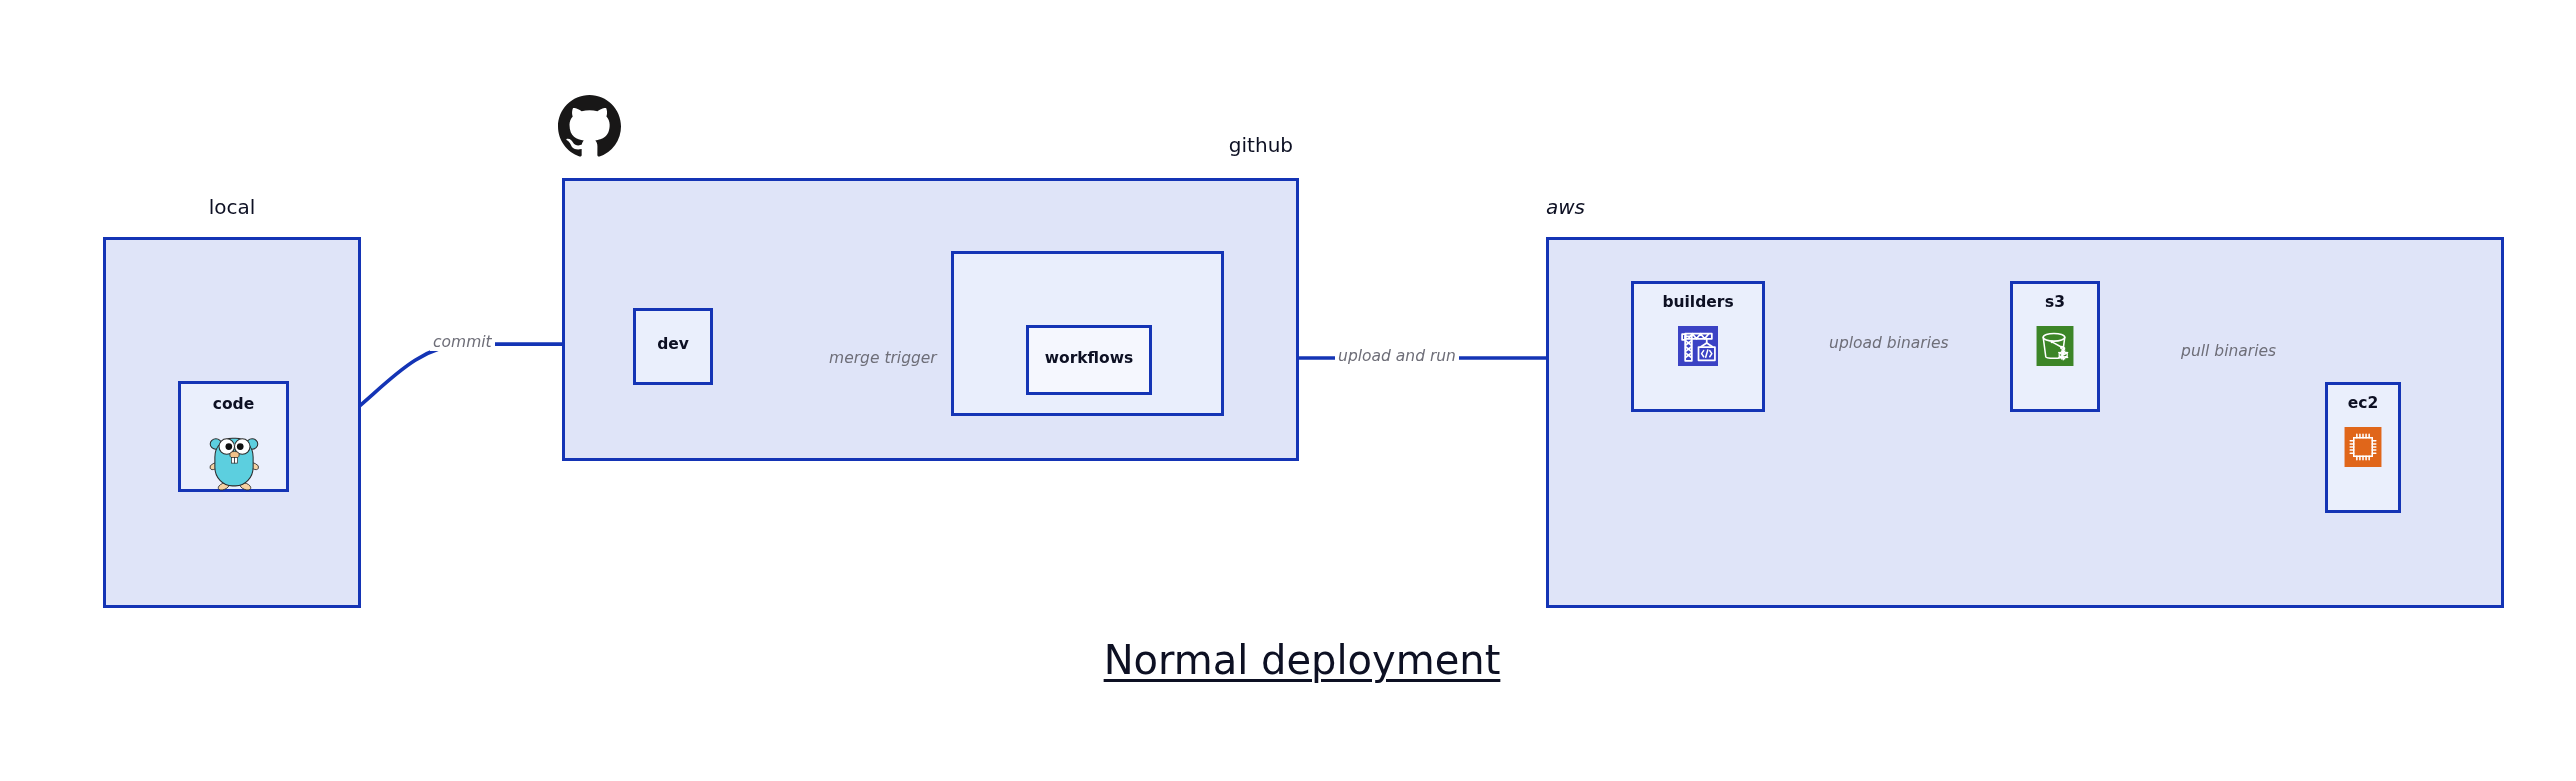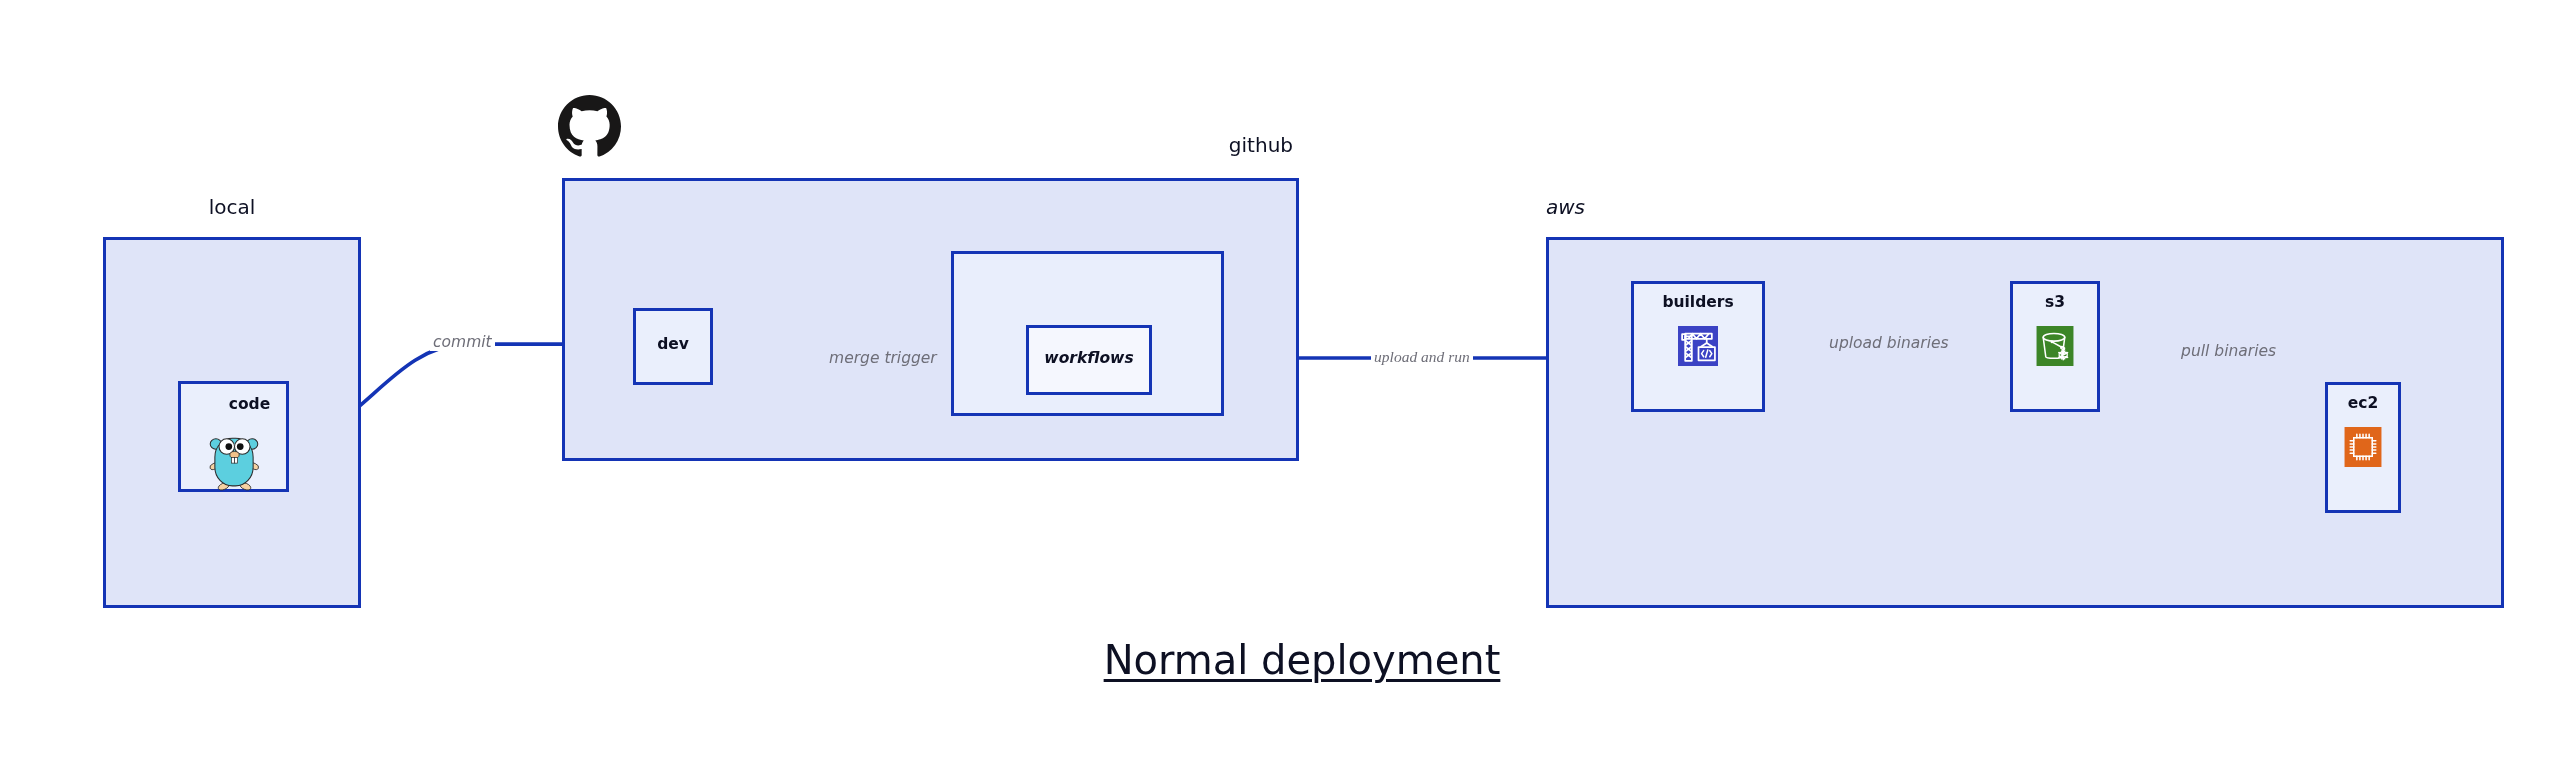--- a/index.html
+++ b/index.html
@@ -111,21 +111,21 @@
     <path d="M 3404,670 L 3898,670" fill="none" stroke="#1434b5" stroke-width="7" marker-end="url(#arrowhead)"></path>
 
     <path d="M 4073,664 C 4230,672 4300,700 4380,770 L 4512,858" fill="none" stroke="#1434b5" stroke-width="7" marker-end="url(#arrowhead)"></path>
   </svg>
 
   <div class="group-label" style="left:103px; top:197px; width:258px; text-align:center;">local</div>
 
   <div class="group-box" style="left:103px; top:237px; width:258px; height:371px;"></div>
 
   <div class="node-box" style="left:178px; top:381px; width:111px; height:111px;">
-    <div class="node-label" style="left:16px; top:13.4px; width:100%;">code</div>
+    <div class="node-label" style="left:0; top:13.4px; width:100%;">code</div>
     <div class="icon-wrap" style="left:50%; top:45px; transform:translateX(-50%);">
       <svg width="56" height="61" viewBox="0 0 108 118">
 
         <ellipse cx="34" cy="111" rx="11" ry="6" fill="#f6d2a2" stroke="#2b2b2b" stroke-width="1.5" transform="rotate(-22 34 111)"></ellipse>
         <ellipse cx="76" cy="111" rx="11" ry="6" fill="#f6d2a2" stroke="#2b2b2b" stroke-width="1.5" transform="rotate(22 76 111)"></ellipse>
 
         <ellipse cx="16" cy="72" rx="9" ry="5.5" fill="#f6d2a2" stroke="#2b2b2b" stroke-width="1.5" transform="rotate(-25 16 72)"></ellipse>
         <ellipse cx="93" cy="72" rx="9" ry="5.5" fill="#f6d2a2" stroke="#2b2b2b" stroke-width="1.5" transform="rotate(25 93 72)"></ellipse>
 
         <ellipse cx="19" cy="29" rx="11" ry="10" fill="#5ccfdf" stroke="#2b2b2b" stroke-width="2"></ellipse>
@@ -156,21 +156,21 @@
 
   <div class="group-box" style="left:562px; top:178px; width:737px; height:283px;"></div>
 
   <div class="node-box" style="left:633px; top:308px; width:80px; height:77px;">
     <div class="node-label" style="left:0; top:26px; width:100%;">dev</div>
   </div>
 
 
   <div class="sub-box" style="left:951px; top:251px; width:273px; height:165px;"></div>
 
-  <div class="node-box deep" style="left:1026px; top:325px; width:126px; height:70px;font-style:italic;">
+  <div class="node-box deep" style="left:1026px; top:325px; width:126px; height:70px;">
     <div class="node-label" style="left:0; top:23px; width:100%;">workflows</div>
   </div>
 
   <div class="group-label" style="left:1546px; top:197px; width:958px; text-align:left;font-style:italic;">aws</div>
 
   <div class="group-box" style="left:1546px; top:237px; width:958px; height:371px;"></div>
 
   <div class="node-box" style="left:1619px; top:281px; width:134px; height:131px;margin-left:12px;">
     <div class="node-label" style="left:0; top:11.3px; width:100%;">builders</div>
     <div class="icon-wrap" style="left:50%; top:42px; transform:translateX(-50%);">
@@ -236,21 +236,21 @@
           <path d="M54 27 L61 27 M54 33 L61 33 M54 39 L61 39 M54 45 L61 45 M54 51 L61 51"></path>
         </g>
       </svg>
     </div>
   </div>
 
   <div class="edge-label" style="left:430px; top:335px; background:#ffffff; padding:0 3.1px;">commit</div>
 
   <div class="edge-label" style="left:826px; top:351px; background:#dfe4f8; padding:0 3.1px;">merge trigger</div>
 
-  <div class="edge-label" style="left:1371px; top:349px; background:#ffffff; padding:0 3.1px;font-family:Liberation Serif, serif;">upload and run</div>
+  <div class="edge-label" style="left:1335px; top:349px; background:#ffffff; padding:0 3.1px;">upload and run</div>
 
   <div class="edge-label" style="left:1826px; top:336px; background:#dfe4f8; padding:0 3.1px;">upload binaries</div>
 
   <div class="edge-label" style="left:2178px; top:344px; background:#dfe4f8; padding:0 3.1px;">pull binaries</div>
 
   <div style="position:absolute; left:0; top:640px; width:2604px; text-align:center; pointer-events:none;">
     <span class="diagram-title" style="position:static; display:inline-block;">Normal deployment</span>
   </div>
 
 </div>

